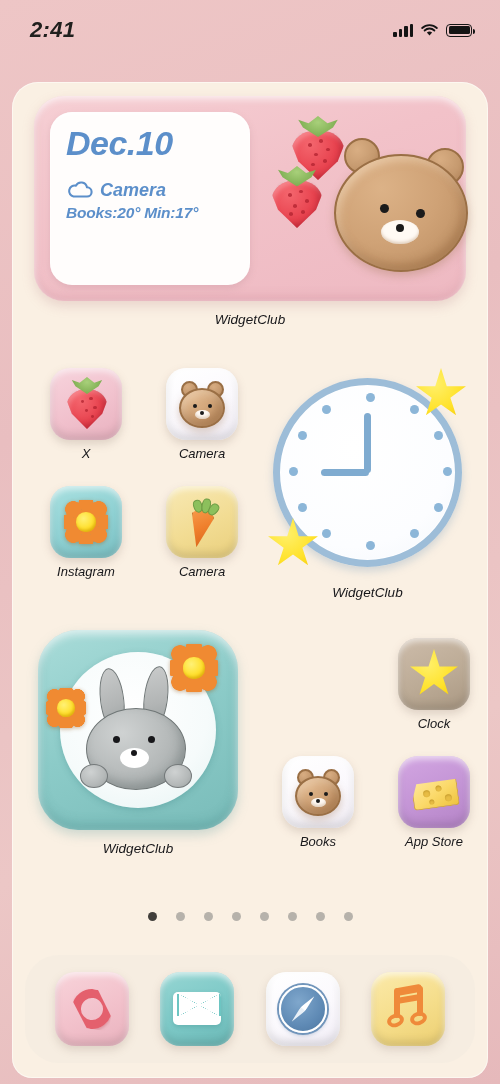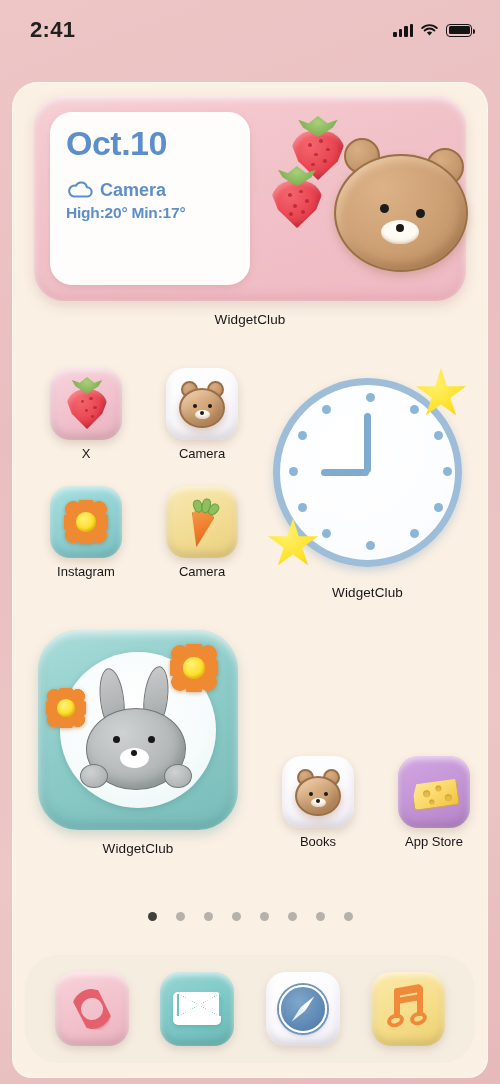--- a/index.html
+++ b/index.html
@@ -8,20 +8,21 @@
     font-family:"Liberation Sans", sans-serif;
     background:#e9bfc0;
     overflow:hidden;
     position:relative;
   }
 
   
   .phone-frame{
     position:absolute; inset:0;
     background:linear-gradient(160deg,#eec6c6 0%,#e9bec0 35%,#ecc7c6 70%,#e6b9bb 100%);
+    font-style:italic;
   }
   .screen{
     position:absolute;
     left:12px; top:82px; width:476px; height:996px;
     background:#faf0e3;
     border-radius:26px 26px 20px 20px;
     overflow:hidden;
     box-shadow:inset 0 0 0 1px rgba(255,255,255,.5);
   }
 
@@ -329,28 +330,28 @@
         </div>
     </div>
   </div>
 
   <div class="screen">
 
     <div>
       <div class="weather-widget">
 
         <div class="weather-card">
-          <div class="w-date">Oct.10</div>
+          <div class="w-date">Dec.10</div>
           <div class="w-cond-row">
             <svg width="28" height="19" viewBox="0 0 28 19">
               <path d="M7.5 16.5 h13.5 a4.6 4.6 0 0 0 0-9.2 a6 6 0 0 0-11.2-1.6 A4.3 4.3 0 0 0 7.5 16.5 Z" fill="none" stroke="#5c8fca" stroke-width="2.1" stroke-linejoin="round"></path>
             </svg>
             <div class="w-cond">Camera</div>
           </div>
-          <div class="w-temp">High:20° Min:17°</div>
+          <div class="w-temp">Books:20° Min:17°</div>
         </div>
 
         <div class="berry" style="left:258px;top:22px;width:52px;height:62px;">
           <div class="body"></div>
             <div class="leaf"></div>
           <div class="seeds">
             <i style="left:30%;top:40%"></i>
               <i style="left:52%;top:34%"></i>
               <i style="left:66%;top:48%"></i>
             <i style="left:42%;top:56%"></i>
@@ -485,20 +486,26 @@
         </div>
         <div class="flower" style="left:8px;top:58px;width:40px;height:40px;">
           <div class="petals"></div>
             <div class="core"></div>
         </div>
       </div>
       <div class="w-label" style="position:absolute;left:26px;top:752px;width:200px;">WidgetClub</div>
     </div>
 
 
+    <div class="app" style="left:380px;top:556px;">
+      <div class="app-icon" style="background:linear-gradient(155deg,#cdbcaa 0%,#bcab96 55%,#a99782 100%);">
+        <div class="star" style="left:11px;top:11px;width:50px;height:50px;"></div>
+      </div>
+      <div class="app-name">Clock</div>
+    </div>
 
     <div class="app" style="left:380px;top:674px;">
       <div class="app-icon" style="background:linear-gradient(155deg,#d3a6e2 0%,#c394d5 55%,#b483c6 100%);">
         <div class="cheese" style="left:14px;top:20px;width:46px;height:32px;transform:rotate(-8deg);">
           <i style="left:10px;top:12px;width:7px;height:7px;"></i>
           <i style="left:23px;top:9px;width:6px;height:6px;"></i>
           <i style="left:31px;top:19px;width:7px;height:7px;"></i>
           <i style="left:15px;top:22px;width:5px;height:5px;"></i>
         </div>
       </div>

